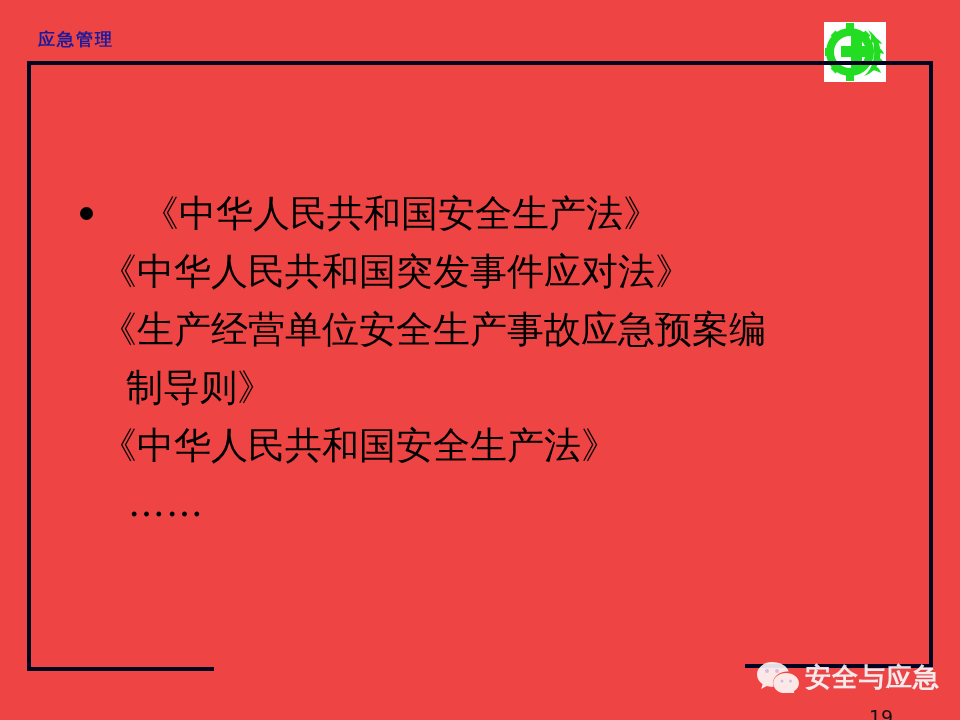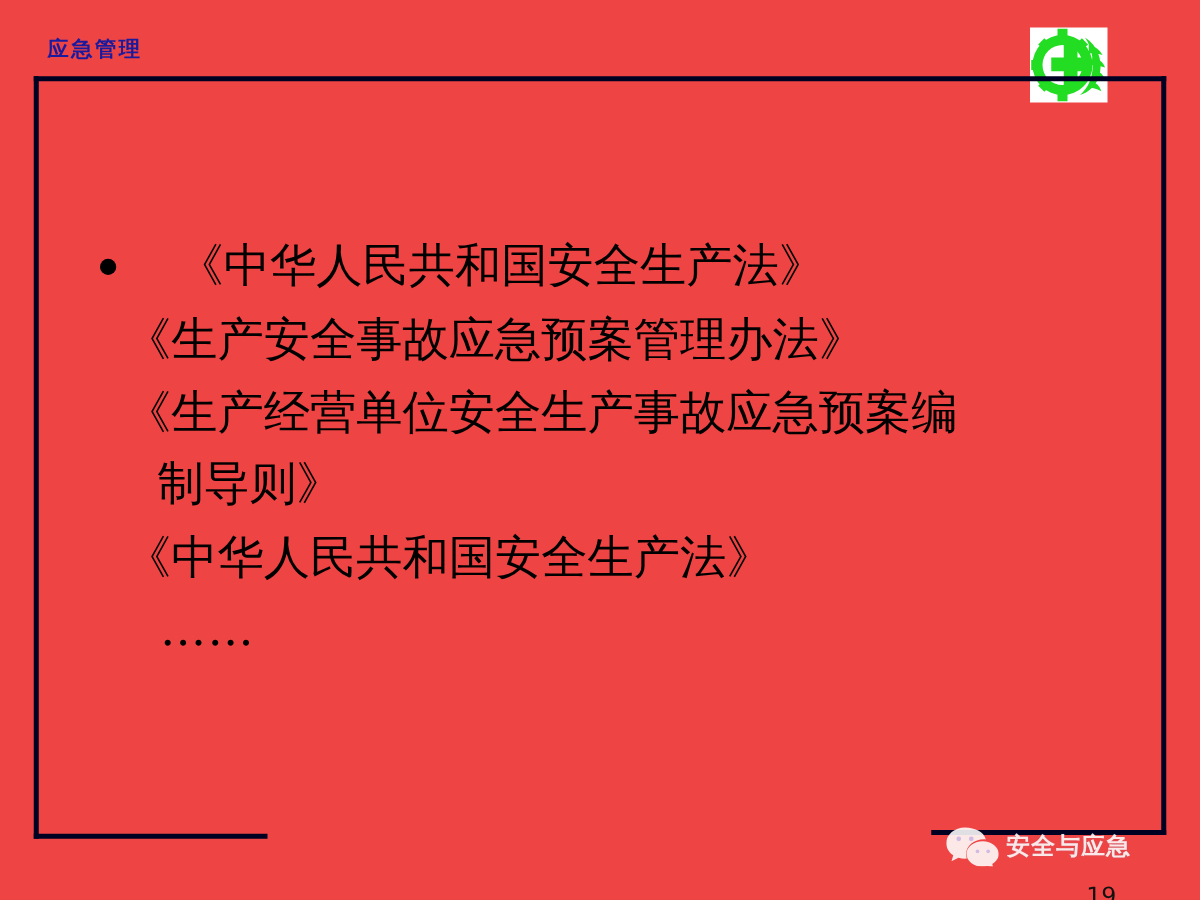--- a/index.html
+++ b/index.html
@@ -150,21 +150,21 @@
     left: 757px;
     top: 655px;
     height: 44px;
     display: flex;
     align-items: center;
     gap: 6px;
     opacity: 0.88;
   }
   .wm-text {
     font-family: "DejaVu Sans", "Liberation Sans", sans-serif;
-    font-size: 19px;
+    font-size: 26px;
     font-weight: bold;
     color: #ffffff;
     letter-spacing: 1px;
     white-space: nowrap;
     text-shadow: 0 0 1px rgba(120,120,170,0.55);
   }
 
   .page-number {
     position: absolute;
     left: 869px;
@@ -215,21 +215,21 @@
 
 
   <div class="body-list">
 
     <div class="body-line first">
       <span class="bullet-dot"></span>
       <span>《中华人民共和国安全生产法》</span>
     </div>
 
     <div class="body-line">
-      <span>《生产安全事故应急预案管理办法》</span>
+      <span>《中华人民共和国突发事件应对法》</span>
     </div>
 
 
     <div class="body-line">
       <span>《生产经营单位安全生产事故应急预案编</span>
     </div>
 
     <div class="body-line wrap-cont">
       <span>制导则》</span>
     </div>

